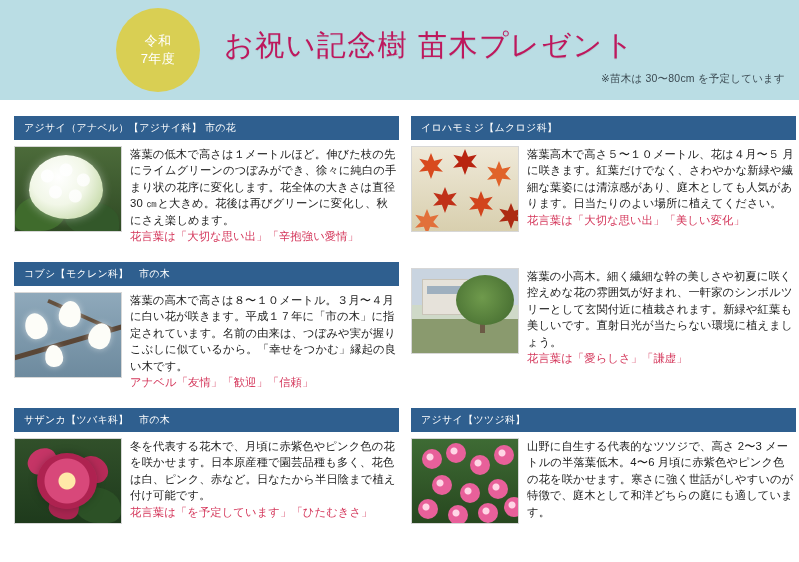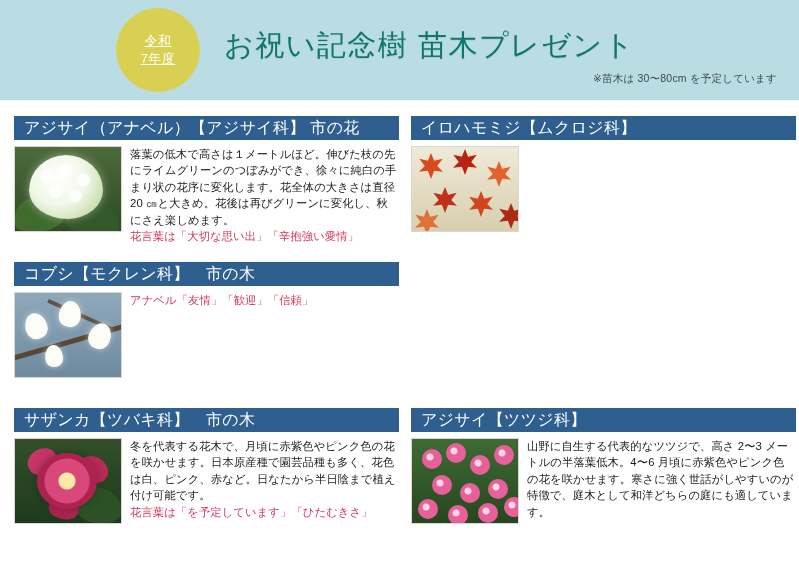--- a/index.html
+++ b/index.html
@@ -34,35 +34,34 @@
     border-radius: 50%;
     background: #d9cf53;
     color: #ffffff;
     display: flex;
     flex-direction: column;
     align-items: center;
     justify-content: center;
     line-height: 1.35;
     font-size: 13px;
     letter-spacing: 0.5px;
-    text-decoration: underline;
   }
   .header-title {
     position: absolute;
     left: 224px;
     top: 26px;
-    color: #0f766e;
+    color: #be185d;
     font-size: 29px;
     letter-spacing: 1.5px;
     font-weight: normal;
     text-shadow: 0 1px 1px rgba(0,0,0,0.08);
   }
   .header-note {
     position: absolute;
-    right: 22px;
+    right: 14px;
     top: 72px;
     color: #3b4a52;
     font-size: 10.5px;
     letter-spacing: 0.2px;
   }
 
   
   .content {
     position: absolute;
     left: 0;
@@ -84,21 +83,21 @@
     width: 385px;
     position: relative;
   }
   .card-title-bar {
     background: #2f5f8f;
     height: 24px;
     display: flex;
     align-items: center;
     padding-left: 10px;
     color: #ffffff;
-    font-size: 16px;
+    font-size: 10px;
     letter-spacing: 0.3px;
   }
   .card-body {
     display: flex;
     margin-top: 6px;
   }
   .thumb {
     width: 108px;
     height: 86px;
     flex: 0 0 108px;
@@ -258,59 +257,77 @@
 
       <div class="card">
         <div class="card-title-bar">アジサイ（アナベル）【アジサイ科】 市の花</div>
         <div class="card-body">
           <div class="thumb img-hydrangea">
             <div class="leaf1"></div>
             <div class="leaf2"></div>
             <div class="ball"></div>
           </div>
           <div class="text-col">
-            <p>落葉の低木で高さは１メートルほど。伸びた枝の先にライムグリーンのつぼみができ、徐々に純白の手まり状の花序に変化します。花全体の大きさは直径 20 ㎝と大きめ。花後は再びグリーンに変化し、秋にさえ楽しめます。</p>
+            <p>落葉の低木で高さは１メートルほど。伸びた枝の先にライムグリーンのつぼみができ、徐々に純白の手まり状の花序に変化します。花全体の大きさは直径 30 ㎝と大きめ。花後は再びグリーンに変化し、秋にさえ楽しめます。</p>
             <p class="hanakotoba">花言葉は「大切な思い出」「辛抱強い愛情」</p>
           </div>
         </div>
       </div>
 
       <div class="card">
         <div class="card-title-bar">イロハモミジ【ムクロジ科】</div>
         <div class="card-body">
           <div class="thumb img-maple">
             <div class="lf a"></div>
             <div class="lf b"></div>
             <div class="lf c"></div>
             <div class="lf d"></div>
             <div class="lf e"></div>
             <div class="lf f"></div>
             <div class="lf g"></div>
           </div>
+          <div class="text-col">
+            <p>落葉高木で高さ５〜１０メートル、花は４月〜５ 月に咲きます。紅葉だけでなく、さわやかな新緑や繊細な葉姿には清涼感があり、庭木としても人気があります。日当たりのよい場所に植えてください。</p>
+            <p class="hanakotoba">花言葉は「大切な思い出」「美しい変化」</p>
+          </div>
         </div>
       </div>
 
       <div class="card">
         <div class="card-title-bar">コブシ【モクレン科】　市の木</div>
         <div class="card-body">
           <div class="thumb img-kobushi">
             <div class="branch"></div>
             <div class="branch2"></div>
             <div class="bl a"></div>
             <div class="bl b"></div>
             <div class="bl c"></div>
             <div class="bl d"></div>
           </div>
           <div class="text-col">
+            <p>落葉の高木で高さは８〜１０メートル。３月〜４月に白い花が咲きます。平成１７年に「市の木」に指定されています。名前の由来は、つぼみや実が握りこぶしに似ているから。「幸せをつかむ」縁起の良い木です。</p>
             <p class="hanakotoba">アナベル「友情」「歓迎」「信頼」</p>
           </div>
         </div>
       </div>
 
       <div class="card">
+        <div class="card-body">
+          <div class="thumb img-himeshara">
+            <div class="sky"></div>
+            <div class="ground"></div>
+            <div class="bldg"></div>
+            <div class="trunk"></div>
+            <div class="crown"></div>
+          </div>
+          <div class="text-col">
+            <p>落葉の小高木。細く繊細な幹の美しさや初夏に咲く控えめな花の雰囲気が好まれ、一軒家のシンボルツリーとして玄関付近に植栽されます。新緑や紅葉も美しいです。直射日光が当たらない環境に植えましょう。</p>
+            <p class="hanakotoba">花言葉は「愛らしさ」「謙虚」</p>
+          </div>
+        </div>
       </div>
 
       <div class="card">
         <div class="card-title-bar">サザンカ【ツバキ科】　市の木</div>
         <div class="card-body">
           <div class="thumb img-sazanka">
             <div class="lfs"></div>
             <div class="petal p1"></div>
             <div class="petal p2"></div>
             <div class="petal p3"></div>

